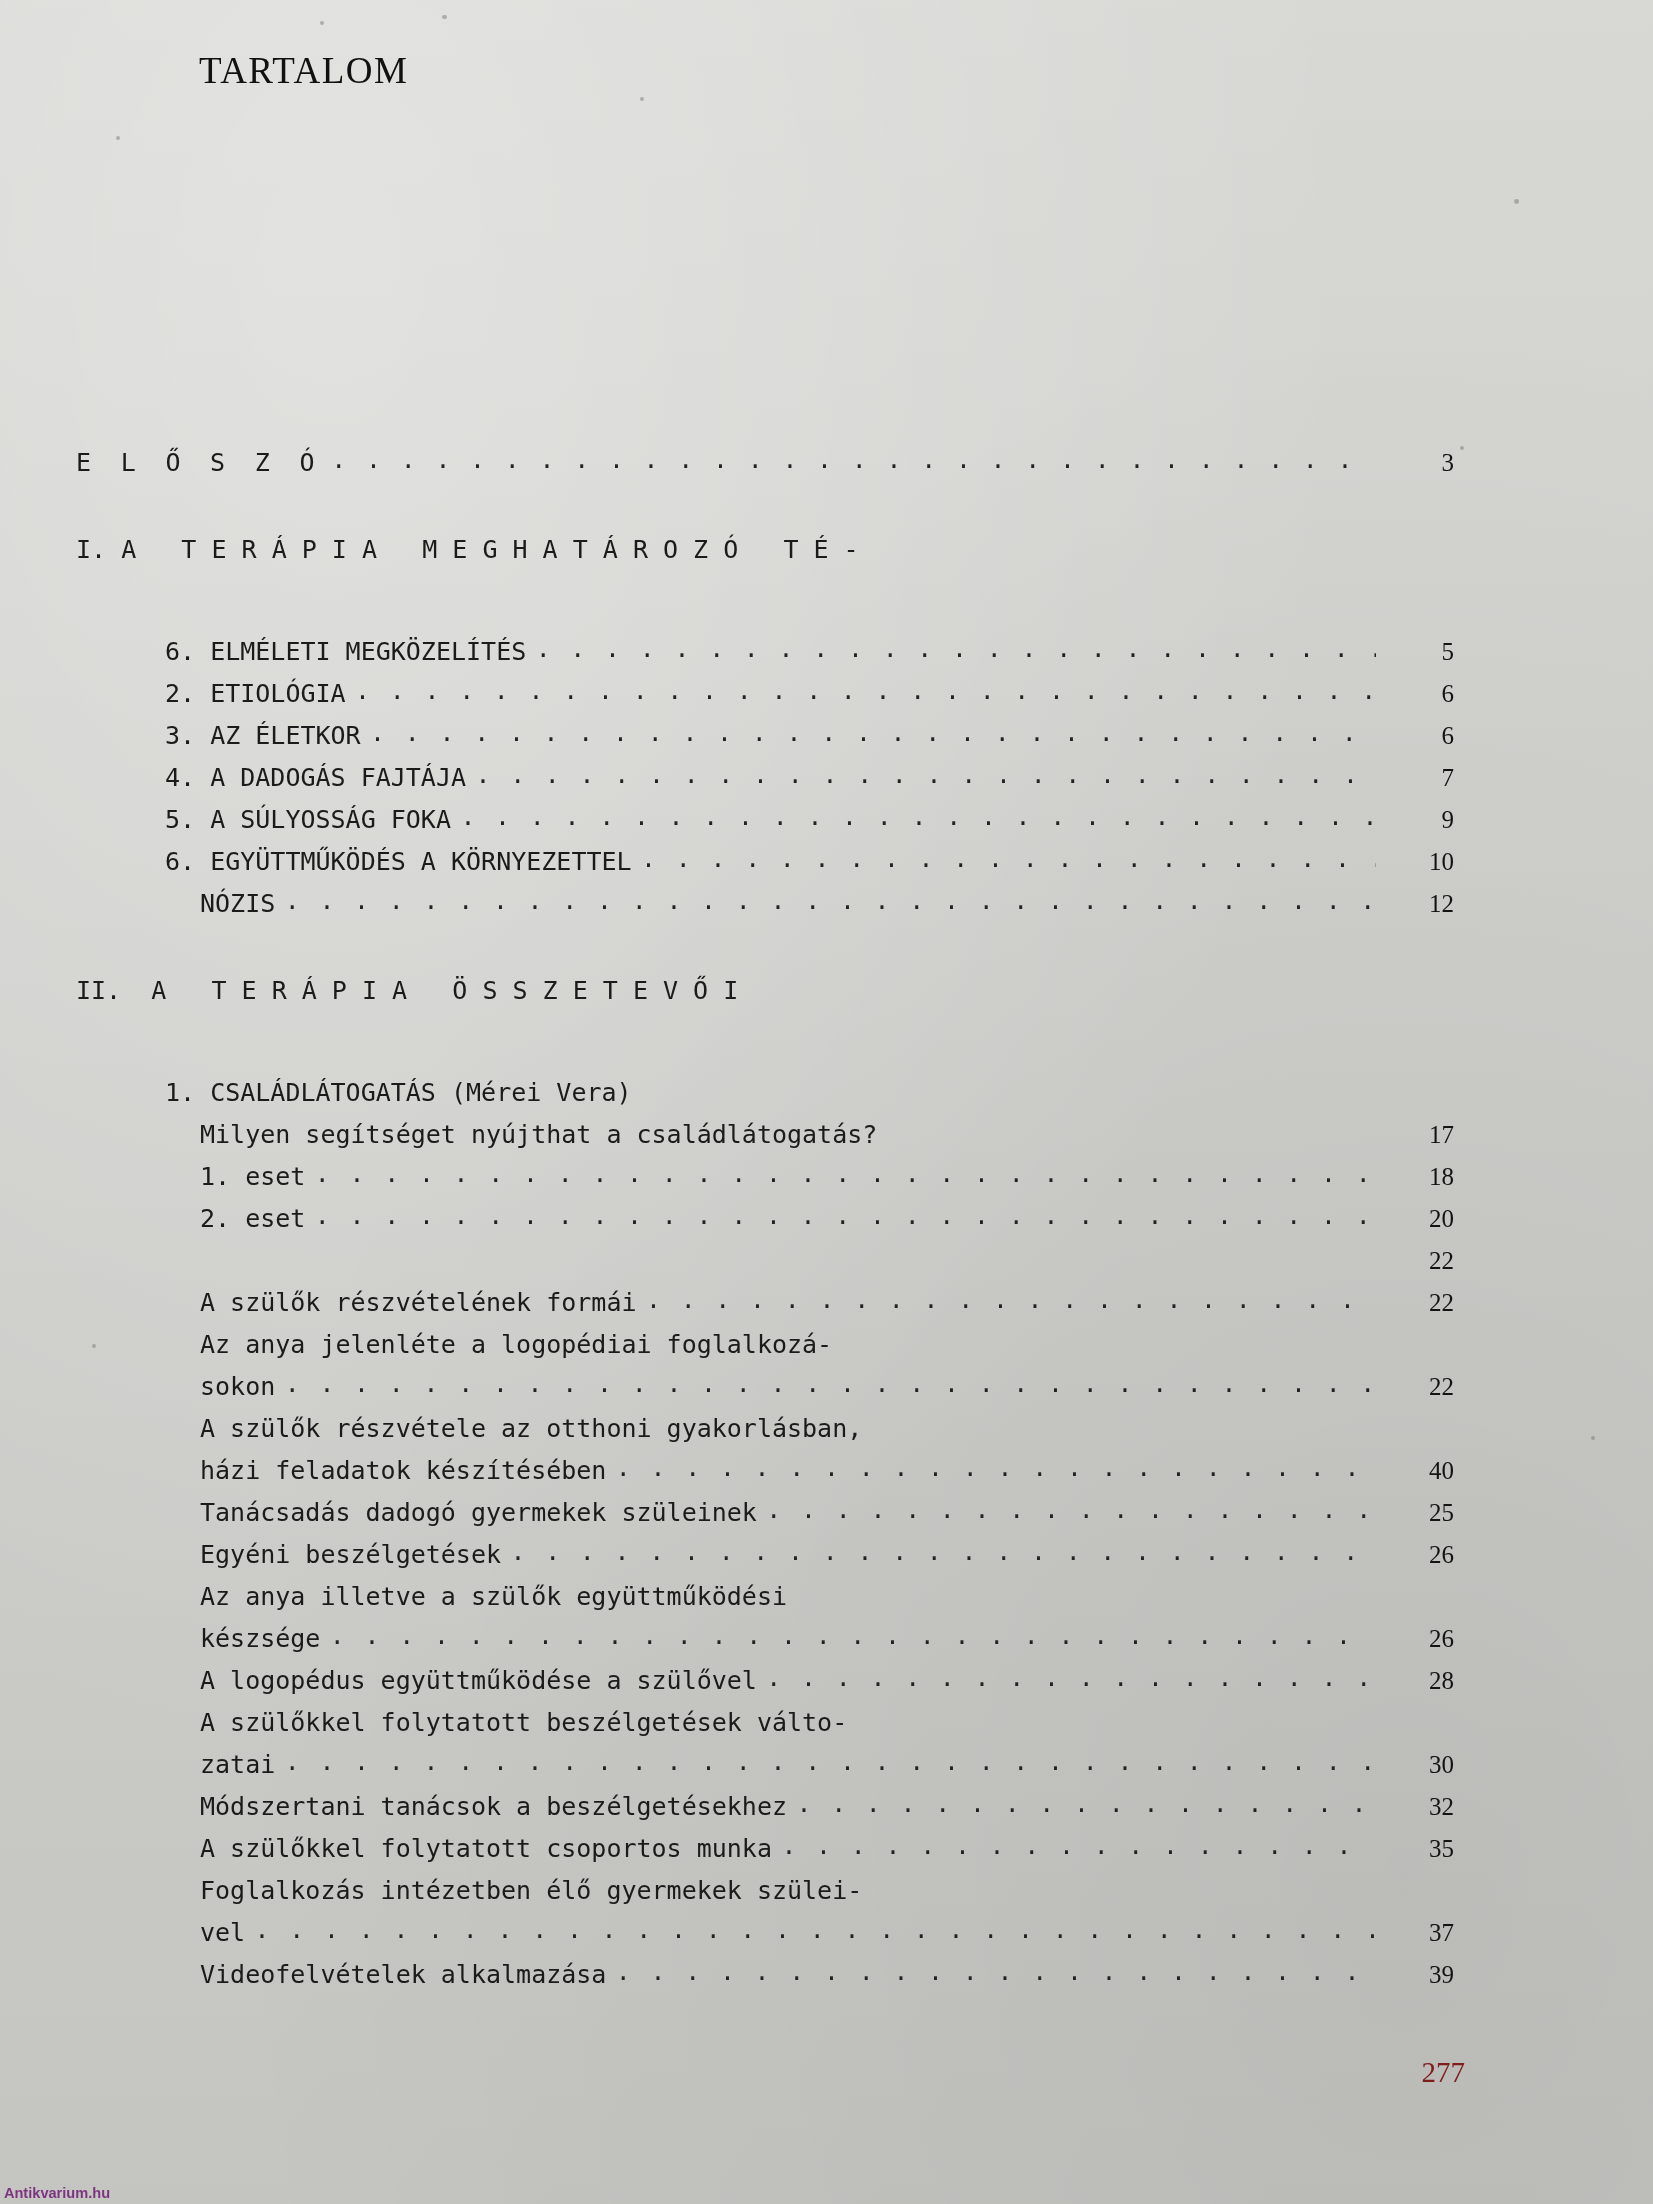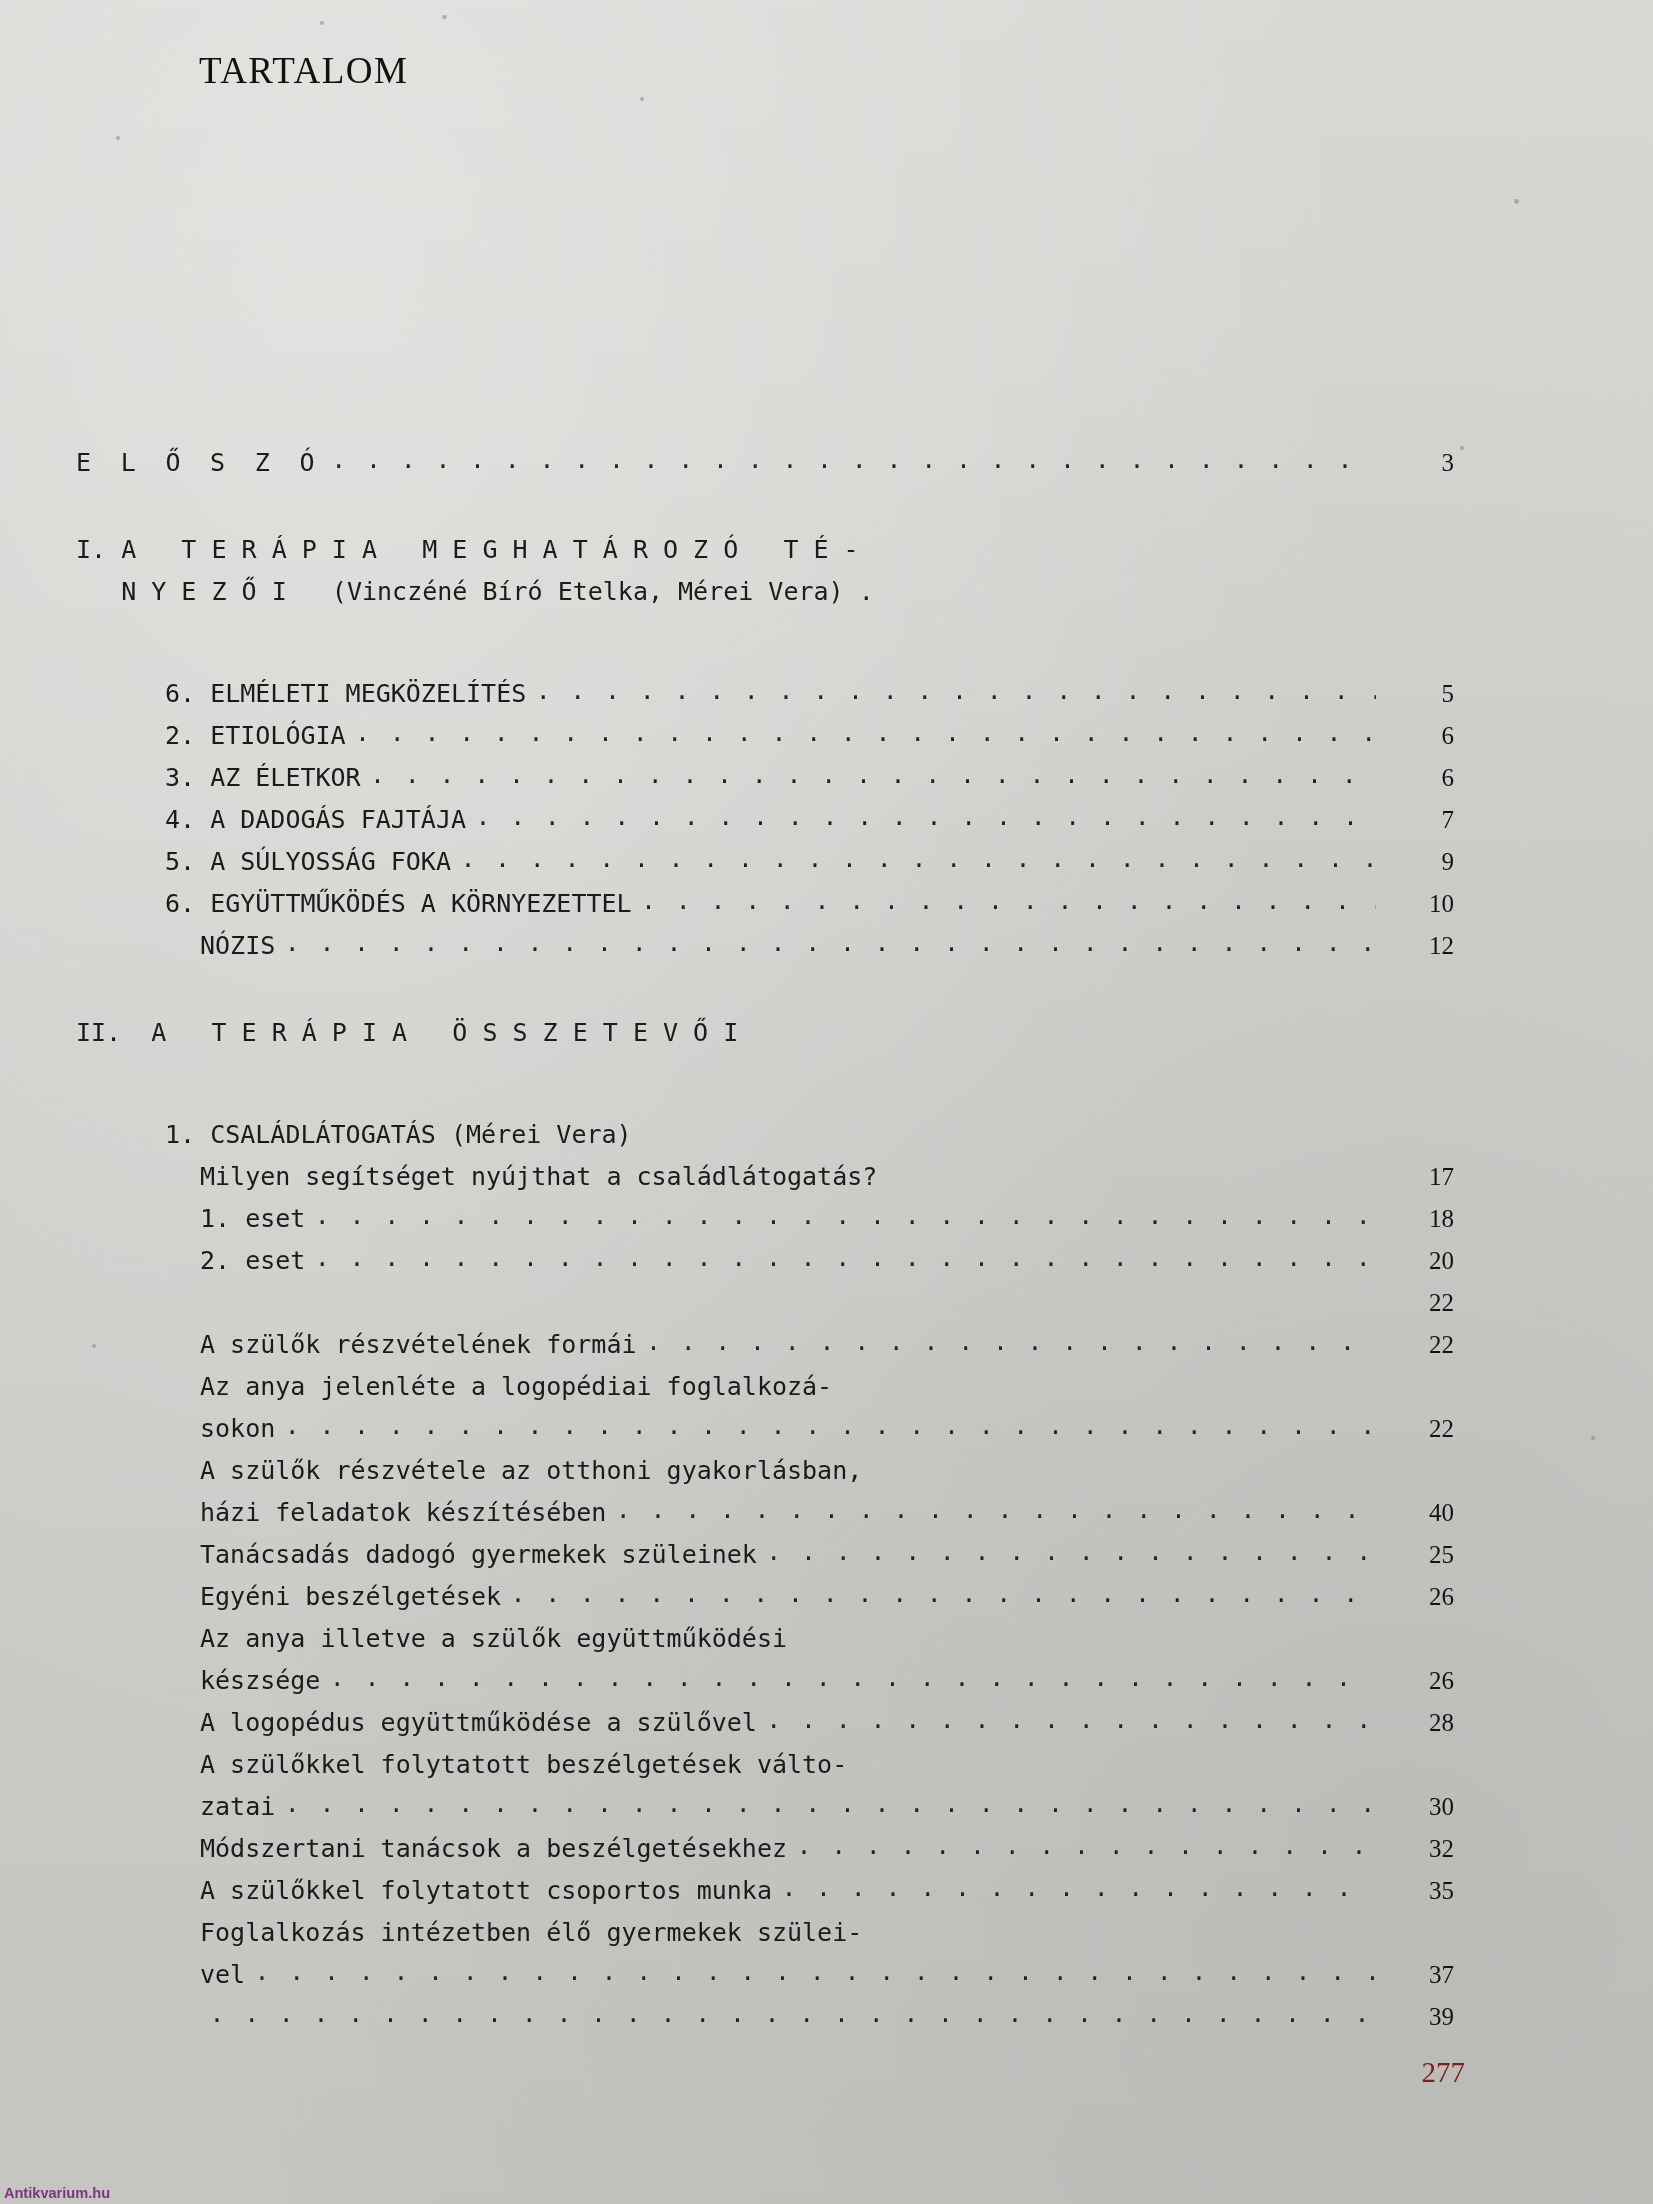--- a/index.html
+++ b/index.html
@@ -116,21 +116,20 @@
 
 <div class="page">
   <div class="content">
 
     <div class="title">TARTALOM</div>
 
     <div class="toc" id="toc-root">
         <div class="row"><span class="txt spaced">E L Ő S Z Ó</span><span class="leader">. . . . . . . . . . . . . . . . . . . . . . . . . . . . . . . . . . . . . . . . . . . . . . .</span><span class="pg">3</span></div>
         <div class="gap-md"></div>
         <div class="row nopg noleader"><span class="txt">I. A   T E R Á P I A   M E G H A T Á R O Z Ó   T É -</span><span class="leader">. . . . . . . . . . . . . . . . . . . . . . . . . . . . . . . . . . . . . . . . . . . . . . .</span><span class="pg"></span></div>
-        <div class="row nopg noleader"><span class="txt">   N Y E Z Ő I   (Vinczéné Bíró Etelka, Mérei Vera) .</span><span class="leader">. . . . . . . . . . . . . . . . . . . . . . . . . . . . . . . . . . . . . . . . . . . . . . .</span><span class="pg"></span></div>
         <div class="gap-lg"></div>
         <div class="row indent-1"><span class="txt">6. ELMÉLETI MEGKÖZELÍTÉS</span><span class="leader">. . . . . . . . . . . . . . . . . . . . . . . . . . . . . . . . . . . . . . . . . . . . . . .</span><span class="pg">5</span></div>
         <div class="row indent-1"><span class="txt">2. ETIOLÓGIA</span><span class="leader">. . . . . . . . . . . . . . . . . . . . . . . . . . . . . . . . . . . . . . . . . . . . . . .</span><span class="pg">6</span></div>
         <div class="row indent-1"><span class="txt">3. AZ ÉLETKOR</span><span class="leader">. . . . . . . . . . . . . . . . . . . . . . . . . . . . . . . . . . . . . . . . . . . . . . .</span><span class="pg">6</span></div>
         <div class="row indent-1"><span class="txt">4. A DADOGÁS FAJTÁJA</span><span class="leader">. . . . . . . . . . . . . . . . . . . . . . . . . . . . . . . . . . . . . . . . . . . . . . .</span><span class="pg">7</span></div>
         <div class="row indent-1"><span class="txt">5. A SÚLYOSSÁG FOKA</span><span class="leader">. . . . . . . . . . . . . . . . . . . . . . . . . . . . . . . . . . . . . . . . . . . . . . .</span><span class="pg">9</span></div>
         <div class="row indent-1"><span class="txt">6. EGYÜTTMŰKÖDÉS A KÖRNYEZETTEL</span><span class="leader">. . . . . . . . . . . . . . . . . . . . . . . . . . . . . . . . . . . . . . . . . . . . . . .</span><span class="pg">10</span></div>
         <div class="row indent-2"><span class="txt">NÓZIS</span><span class="leader">. . . . . . . . . . . . . . . . . . . . . . . . . . . . . . . . . . . . . . . . . . . . . . .</span><span class="pg">12</span></div>
         <div class="gap-md"></div>
         <div class="row nopg noleader"><span class="txt">II.  A   T E R Á P I A   Ö S S Z E T E V Ő I</span><span class="leader">. . . . . . . . . . . . . . . . . . . . . . . . . . . . . . . . . . . . . . . . . . . . . . .</span><span class="pg"></span></div>
@@ -149,21 +148,21 @@
         <div class="row indent-2"><span class="txt">Egyéni beszélgetések</span><span class="leader">. . . . . . . . . . . . . . . . . . . . . . . . . . . . . . . . . . . . . . . . . . . . . . .</span><span class="pg">26</span></div>
         <div class="row indent-2 nopg noleader"><span class="txt">Az anya illetve a szülők együttműködési</span><span class="leader">. . . . . . . . . . . . . . . . . . . . . . . . . . . . . . . . . . . . . . . . . . . . . . .</span><span class="pg"></span></div>
         <div class="row indent-2"><span class="txt">készsége</span><span class="leader">. . . . . . . . . . . . . . . . . . . . . . . . . . . . . . . . . . . . . . . . . . . . . . .</span><span class="pg">26</span></div>
         <div class="row indent-2"><span class="txt">A logopédus együttműködése a szülővel</span><span class="leader">. . . . . . . . . . . . . . . . . . . . . . . . . . . . . . . . . . . . . . . . . . . . . . .</span><span class="pg">28</span></div>
         <div class="row indent-2 nopg noleader"><span class="txt">A szülőkkel folytatott beszélgetések válto-</span><span class="leader">. . . . . . . . . . . . . . . . . . . . . . . . . . . . . . . . . . . . . . . . . . . . . . .</span><span class="pg"></span></div>
         <div class="row indent-2"><span class="txt">zatai</span><span class="leader">. . . . . . . . . . . . . . . . . . . . . . . . . . . . . . . . . . . . . . . . . . . . . . .</span><span class="pg">30</span></div>
         <div class="row indent-2"><span class="txt">Módszertani tanácsok a beszélgetésekhez</span><span class="leader">. . . . . . . . . . . . . . . . . . . . . . . . . . . . . . . . . . . . . . . . . . . . . . .</span><span class="pg">32</span></div>
         <div class="row indent-2"><span class="txt">A szülőkkel folytatott csoportos munka</span><span class="leader">. . . . . . . . . . . . . . . . . . . . . . . . . . . . . . . . . . . . . . . . . . . . . . .</span><span class="pg">35</span></div>
         <div class="row indent-2 nopg noleader"><span class="txt">Foglalkozás intézetben élő gyermekek szülei-</span><span class="leader">. . . . . . . . . . . . . . . . . . . . . . . . . . . . . . . . . . . . . . . . . . . . . . .</span><span class="pg"></span></div>
         <div class="row indent-2"><span class="txt">vel</span><span class="leader">. . . . . . . . . . . . . . . . . . . . . . . . . . . . . . . . . . . . . . . . . . . . . . .</span><span class="pg">37</span></div>
-        <div class="row indent-2"><span class="leader">. . . . . . . . . . . . . . . . . . . . . . . . . . . . . . . . . . . . . . . . . . . . . . .</span><span class="pg">39</span></div>
+        <div class="row indent-2"><span class="txt">Videofelvételek alkalmazása</span><span class="leader">. . . . . . . . . . . . . . . . . . . . . . . . . . . . . . . . . . . . . . . . . . . . . . .</span><span class="pg">39</span></div>
       </div>
 
     <div class="pagenum">277</div>
   </div>
 
   <div class="speck" style="left:442px;top:14.6px;width:4.9px;height:4.9px;"></div>
   <div class="speck" style="left:320px;top:21.3px;width:3.9px;height:3.9px;"></div>
   <div class="speck" style="left:640px;top:97px;width:3.9px;height:3.9px;"></div>
   <div class="speck" style="left:116px;top:136px;width:3.9px;height:3.9px;"></div>
   <div class="speck" style="left:1514px;top:199px;width:4.9px;height:4.9px;"></div>

